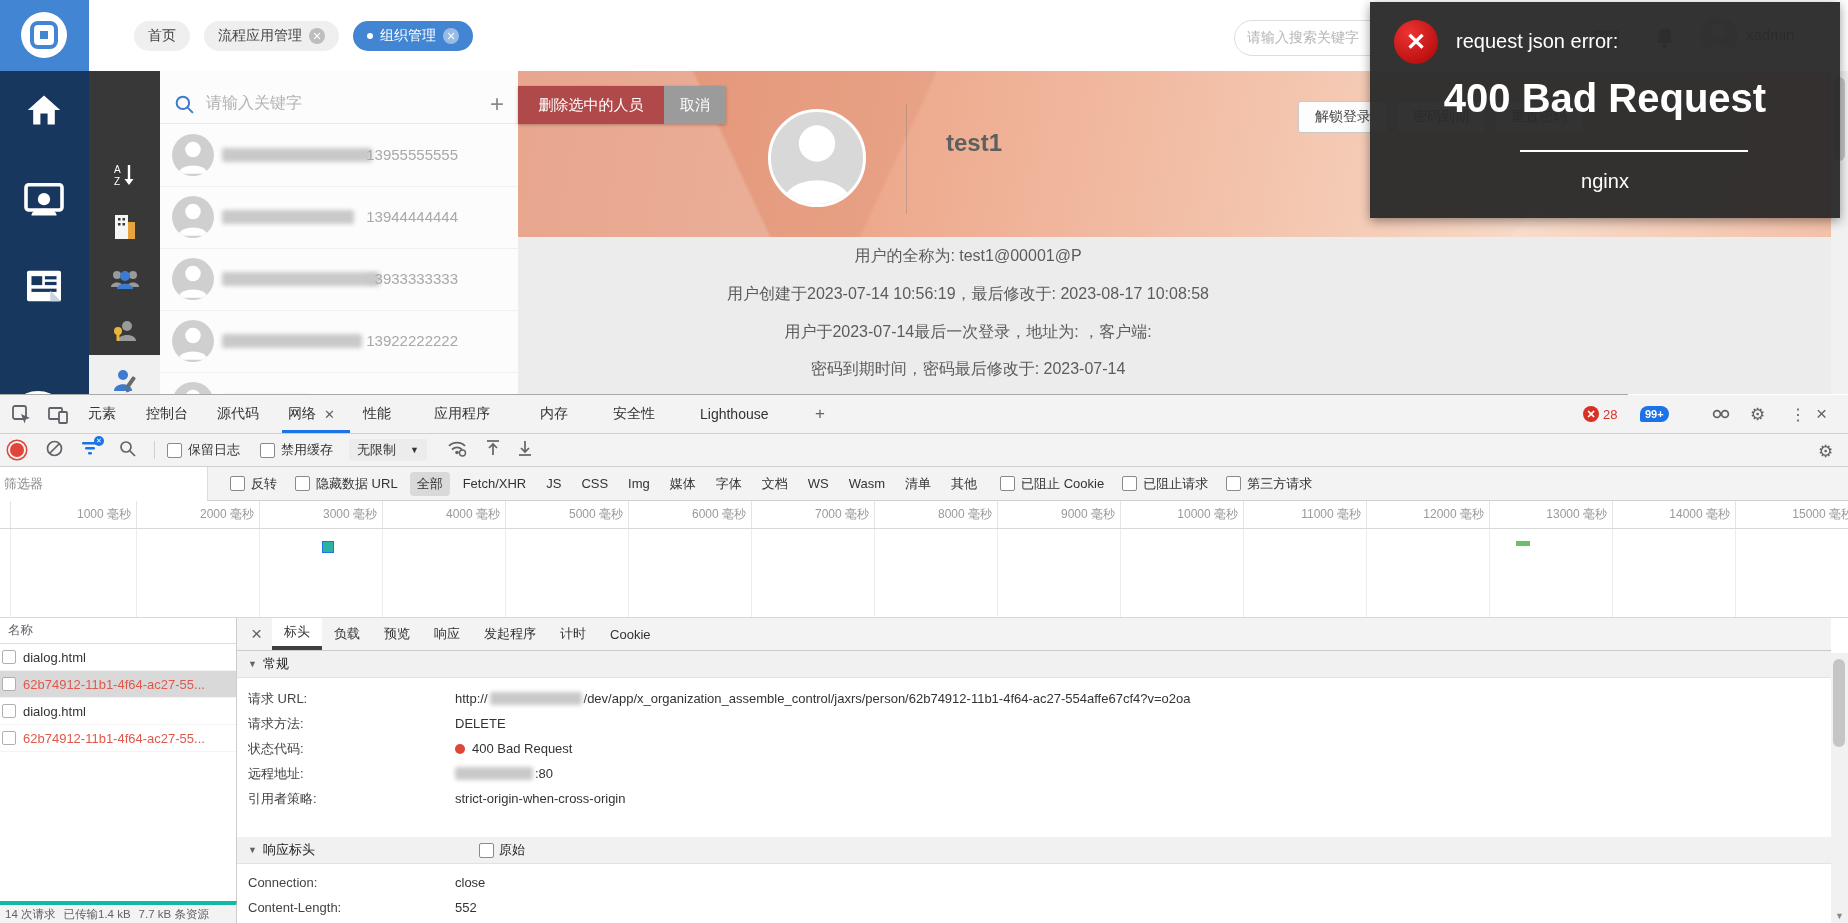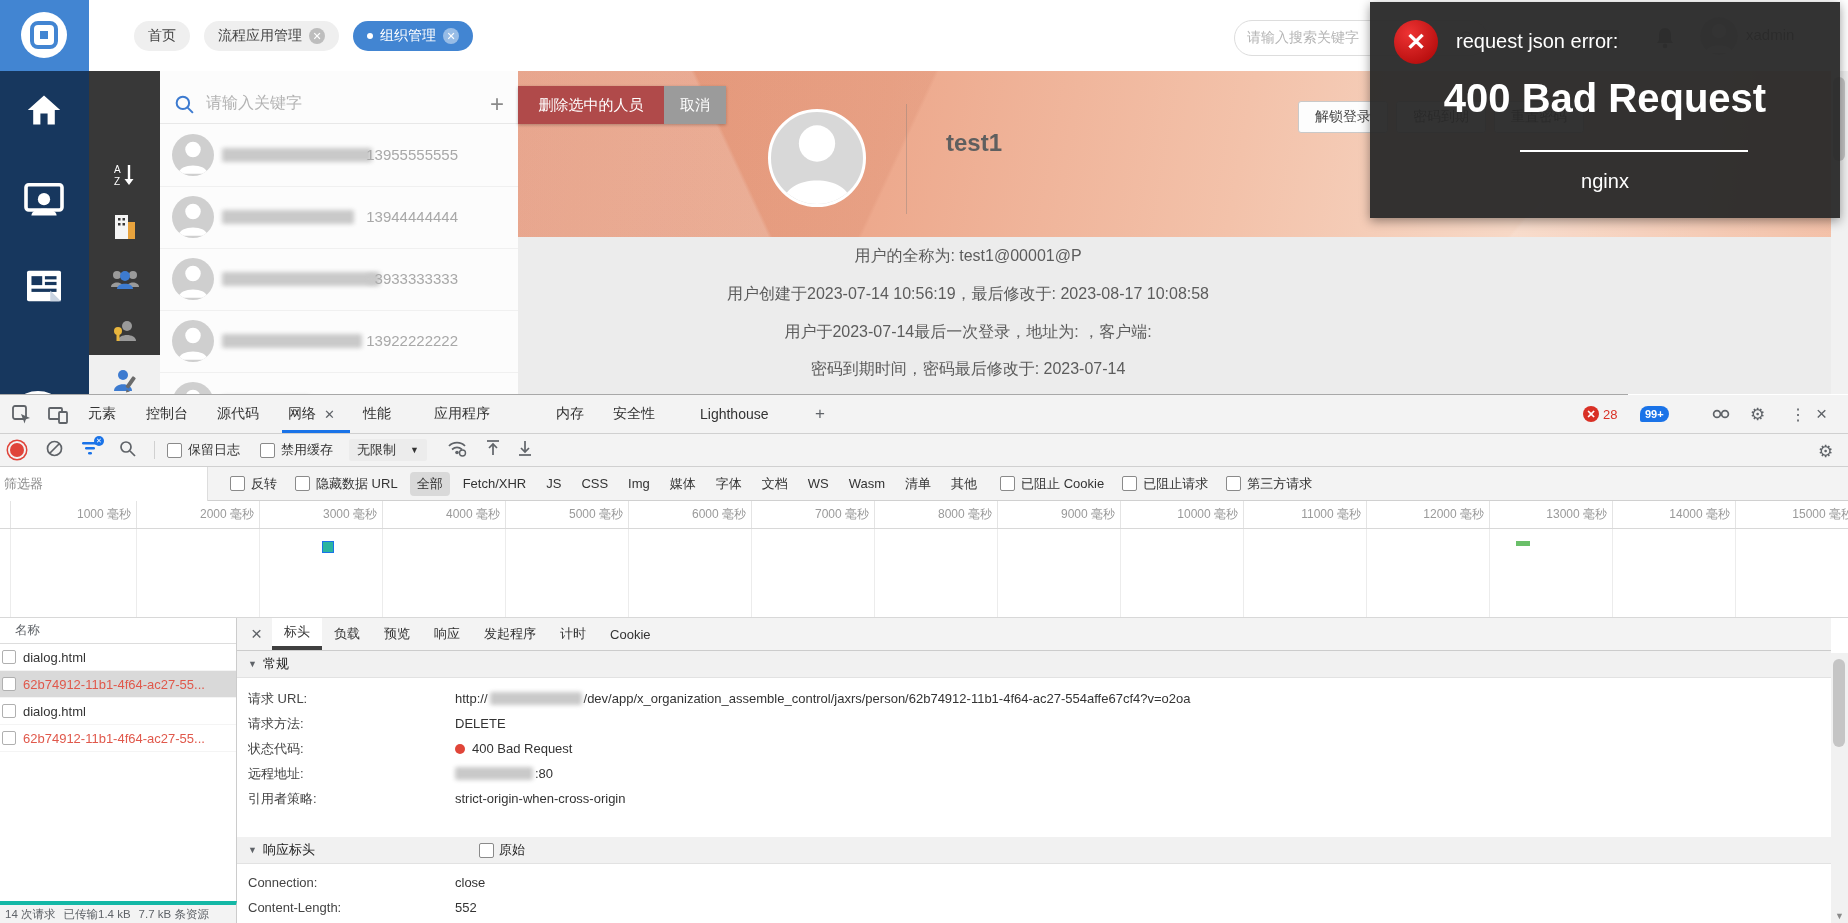--- a/index.html
+++ b/index.html
@@ -96,21 +96,21 @@
          background:repeating-linear-gradient(to right,transparent 0 122px,#e4e4e4 122px 123px);
          background-position:14px 0;display:flex;}
   .ruler .tick{width:123px;flex:0 0 123px;text-align:right;padding-right:6px;box-sizing:border-box;
                font-size:12px;color:#9a9a9a;line-height:26px;}
   .wfall{position:absolute;left:0;top:134px;width:1848px;height:89px;border-bottom:1px solid #d8d8d8;box-sizing:border-box;
          background:repeating-linear-gradient(to right,transparent 0 122px,#ececec 122px 123px);
          background-position:14px 0;}
   .marker1{position:absolute;left:322px;top:12px;width:10px;height:10px;background:#2bb5a0;border:1px solid #1a73e8;}
   .marker2{position:absolute;left:1516px;top:12px;width:14px;height:5px;background:#6abf69;}
   .reqtable{position:absolute;left:0;top:223px;width:237px;height:283px;border-right:1px solid #ccc;box-sizing:border-box;background:#fff;}
-  .reqhdr{height:26px;border-bottom:1px solid #ddd;font-size:12.5px;color:#5f6368;display:flex;align-items:center;padding-left:15px;box-sizing:border-box;}
+  .reqhdr{height:26px;border-bottom:1px solid #ddd;font-size:12.5px;color:#5f6368;display:flex;align-items:center;padding-left:8px;box-sizing:border-box;}
   .reqrow{height:27px;display:flex;align-items:center;gap:7px;padding-left:2px;font-size:13px;border-bottom:1px solid #f4f4f4;box-sizing:border-box;white-space:nowrap;overflow:hidden;}
   .reqrow.sel{background:#d9d9d9;}
   .reqrow .fico{width:12px;height:12px;border:1px solid #b0b0b0;border-radius:2px;background:#fff;flex:0 0 12px;}
   .reqrow.err{color:#e0584b;}
   .statusbar{position:absolute;left:0;top:506px;width:237px;height:23px;background:#f3f3f3;border-top:4px solid #14b8a6;
              border-right:1px solid #ccc;box-sizing:border-box;font-size:11.5px;color:#5f6368;
              display:flex;align-items:center;gap:8px;padding-left:5px;white-space:nowrap;overflow:hidden;}
   .hdrpanel{position:absolute;left:237px;top:223px;width:1594px;height:306px;background:#fff;}
   .htabs{height:33px;background:#f3f3f3;border-bottom:1px solid #ccc;display:flex;align-items:center;font-size:13px;color:#333;box-sizing:border-box;}
   .htab{padding:0 12px;height:32px;display:flex;align-items:center;position:relative;}
@@ -400,21 +400,21 @@
         <span>网络</span>
         <span style="color:#5f6368;font-size:13px;">✕</span>
       </div>
       <div class="dt-underline" style="left:282px;width:68px;"></div>
       <div class="dt-tab" style="left:363px;">
           <span>性能</span>
         </div>
       <div class="dt-tab" style="left:434px;">
           <span>应用程序</span>
         </div>
-      <div class="dt-tab" style="left:556px;text-align:center;">
+      <div class="dt-tab" style="left:540px;text-align:center;">
           <span>内存</span>
         </div>
       <div class="dt-tab" style="left:613px;">
           <span>安全性</span>
         </div>
       <div class="dt-tab" style="left:700px;">
           <span>Lighthouse</span>
         </div>
       <div class="dt-tab" style="left:815px;font-size:17px;color:#5f6368;">
           <span>+</span>

